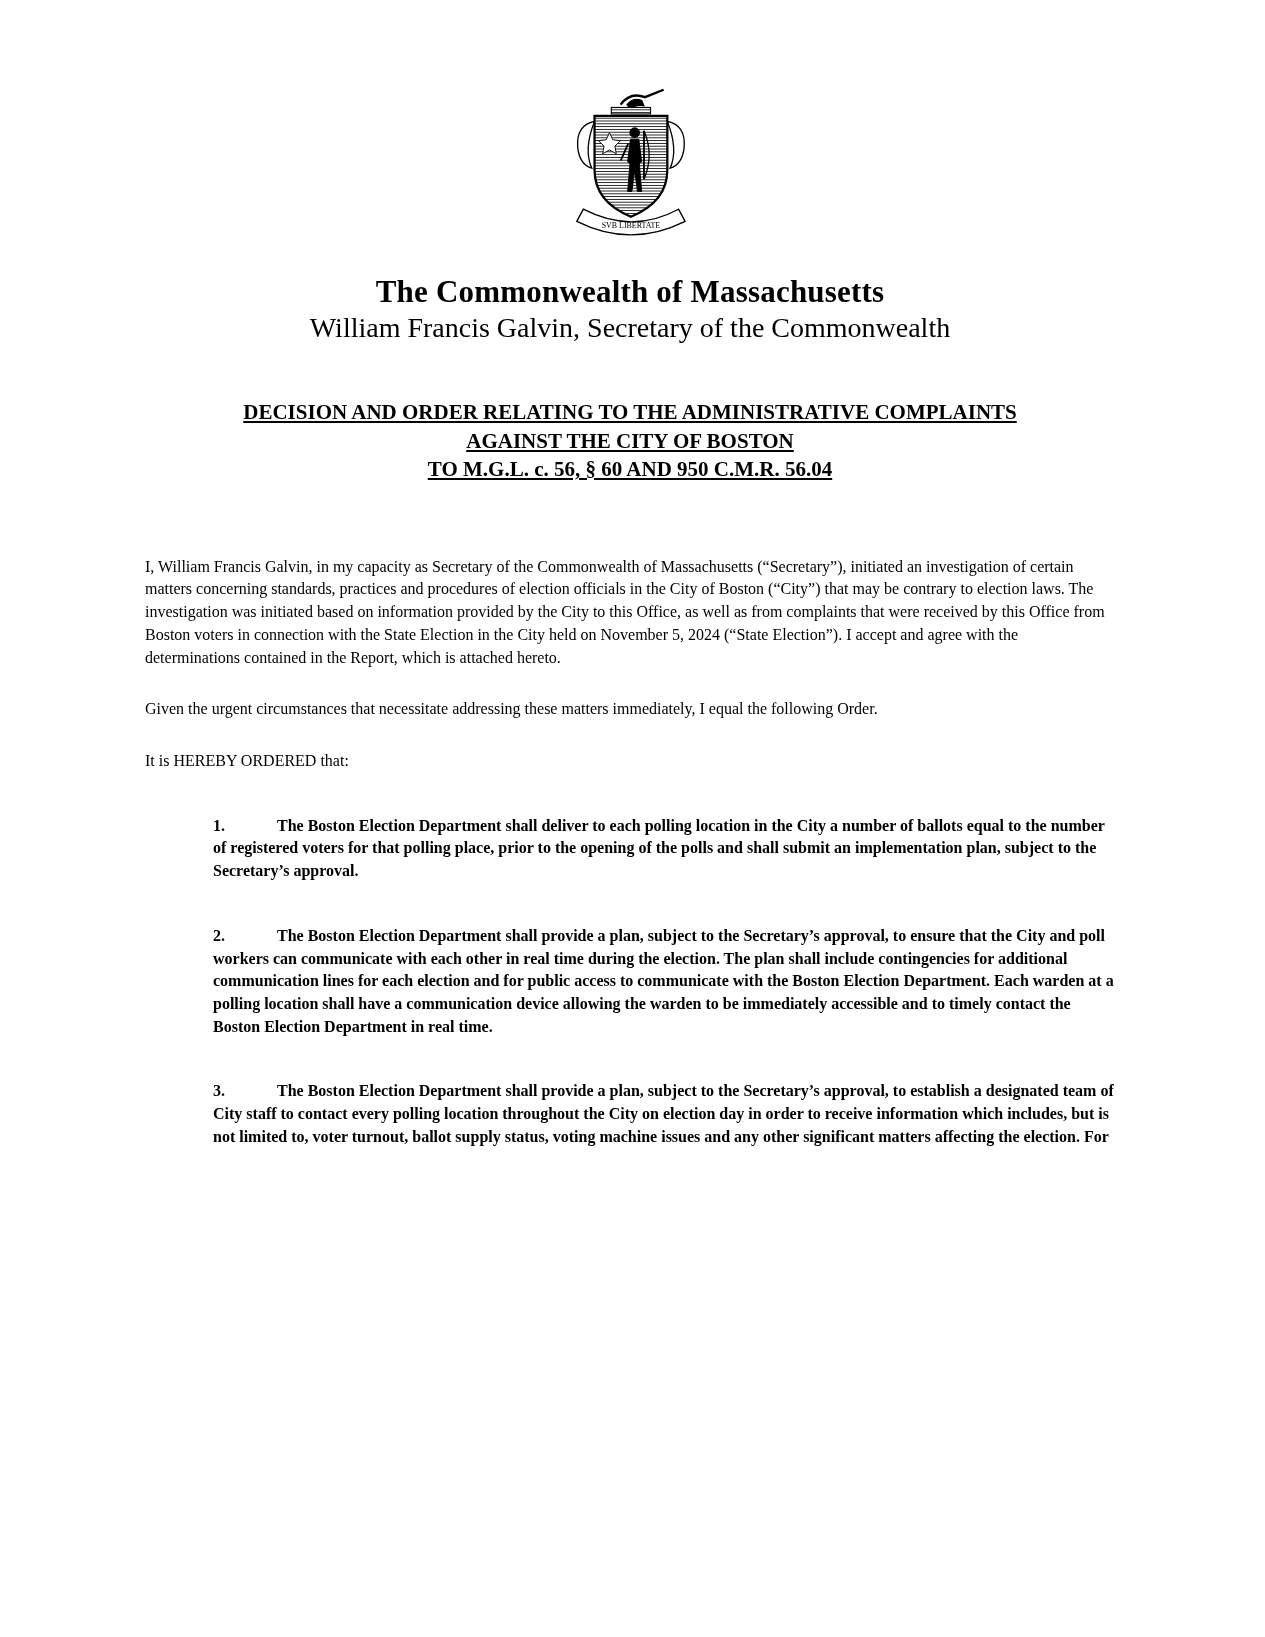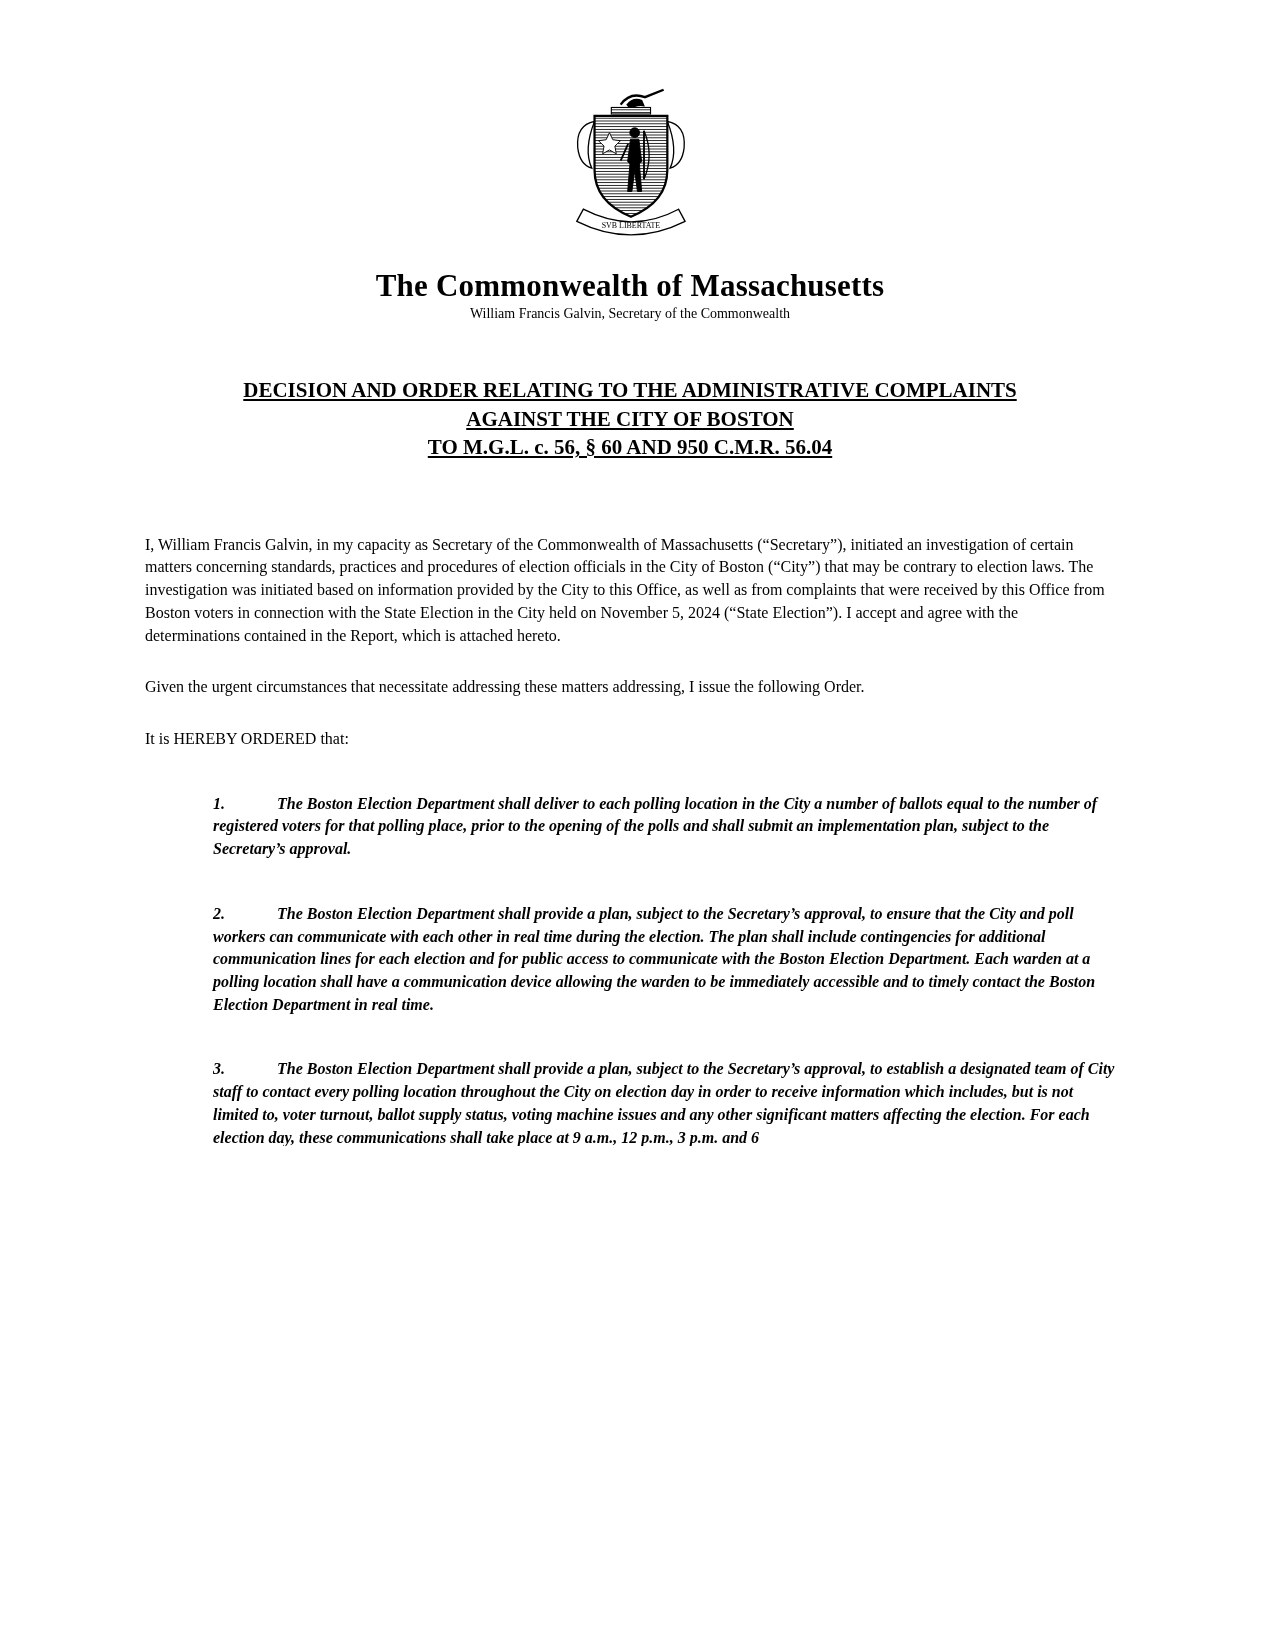--- a/index.html
+++ b/index.html
@@ -14,44 +14,43 @@
     font-family: "Liberation Serif", "DejaVu Serif", serif;
     padding: 86px 150px 0 145px;
     overflow: hidden;
   }
   .seal-wrap { text-align: center; margin-bottom: 10px; }
   .seal-wrap svg { display: inline-block; }
   .doc-title {
     text-align: center;
     font-size: 31px;
     font-weight: bold;
-    margin: 10px 0 2px 0;
+    margin: 16px 0 2px 0;
     letter-spacing: 0.2px;
   }
   .doc-subtitle {
     text-align: center;
-    font-size: 14px;
+    font-size: 28px;
     margin: 2px 0 0 0;
   }
   .heading {
     margin-top: 54px;
     text-align: center;
     font-weight: bold;
     font-size: 21px;
     line-height: 1.36;
   }
   .heading .hline { text-decoration: underline; }
   .body-text { font-size: 16px; line-height: 1.42; }
   p.para { margin: 29px 0 0 0; }
   p.first-para { margin-top: 72px; }
   .ordered-intro { margin-top: 56px; margin-left: 68px; }
   .order-item {
     font-weight: bold;
     margin: 42px 0 0 68px;
-    font-style: italic;
   }
   .order-item .num-gap { display: inline-block; width: 52px; }
 </style>
 </head>
 <body>
 
 <div class="page">
 
   <div class="seal-wrap">
     <svg viewBox="0 0 160 180" width="150" height="168" aria-hidden="true">
@@ -94,21 +93,21 @@
   <div class="heading">
     <div class="hline">DECISION AND ORDER RELATING TO THE ADMINISTRATIVE COMPLAINTS</div>
     <div class="hline">AGAINST THE CITY OF BOSTON</div>
     <div class="hline">TO M.G.L. c. 56, § 60 AND 950 C.M.R. 56.04</div>
   </div>
 
   <div class="body-text">
 
     <p class="para first-para">I, William Francis Galvin, in my capacity as Secretary of the Commonwealth of Massachusetts (“Secretary”), initiated an investigation of certain matters concerning standards, practices and procedures of election officials in the City of Boston (“City”) that may be contrary to election laws. The investigation was initiated based on information provided by the City to this Office, as well as from complaints that were received by this Office from Boston voters in connection with the State Election in the City held on November 5, 2024 (“State Election”). I accept and agree with the determinations contained in the Report, which is attached hereto.</p>
 
-    <p class="para">Given the urgent circumstances that necessitate addressing these matters addressing, I issue the following Order.</p>
+    <p class="para">Given the urgent circumstances that necessitate addressing these matters immediately, I equal the following Order.</p>
 
     <p class="para ordered-intro">It is HEREBY ORDERED that:</p>
 
     <p class="order-item"><span>1.</span><span class="num-gap"></span><span>The Boston Election Department shall deliver to each polling location in the City a number of ballots equal to the number of registered voters for that polling place, prior to the opening of the polls and shall submit an implementation plan, subject to the Secretary’s approval.</span></p>
 
     <p class="order-item"><span>2.</span><span class="num-gap"></span><span>The Boston Election Department shall provide a plan, subject to the Secretary’s approval, to ensure that the City and poll workers can communicate with each other in real time during the election. The plan shall include contingencies for additional communication lines for each election and for public access to communicate with the Boston Election Department. Each warden at a polling location shall have a communication device allowing the warden to be immediately accessible and to timely contact the Boston Election Department in real time.</span></p>
 
     <p class="order-item"><span>3.</span><span class="num-gap"></span><span>The Boston Election Department shall provide a plan, subject to the Secretary’s approval, to establish a designated team of City staff to contact every polling location throughout the City on election day in order to receive information which includes, but is not limited to, voter turnout, ballot supply status, voting machine issues and any other significant matters affecting the election. For each election day, these communications shall take place at 9 a.m., 12 p.m., 3 p.m. and 6</span></p>
 
   </div>

